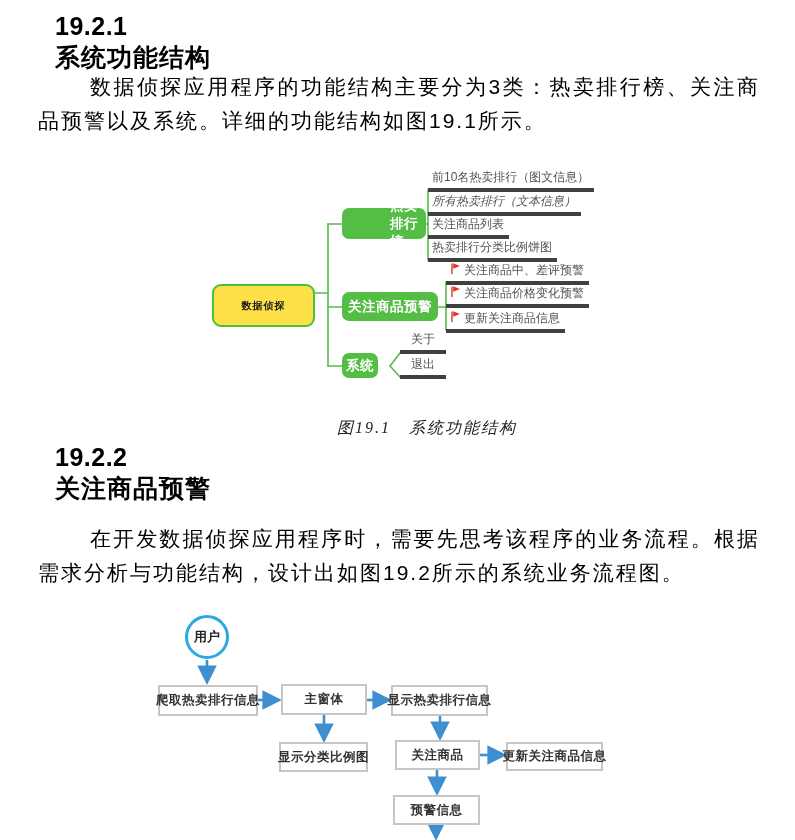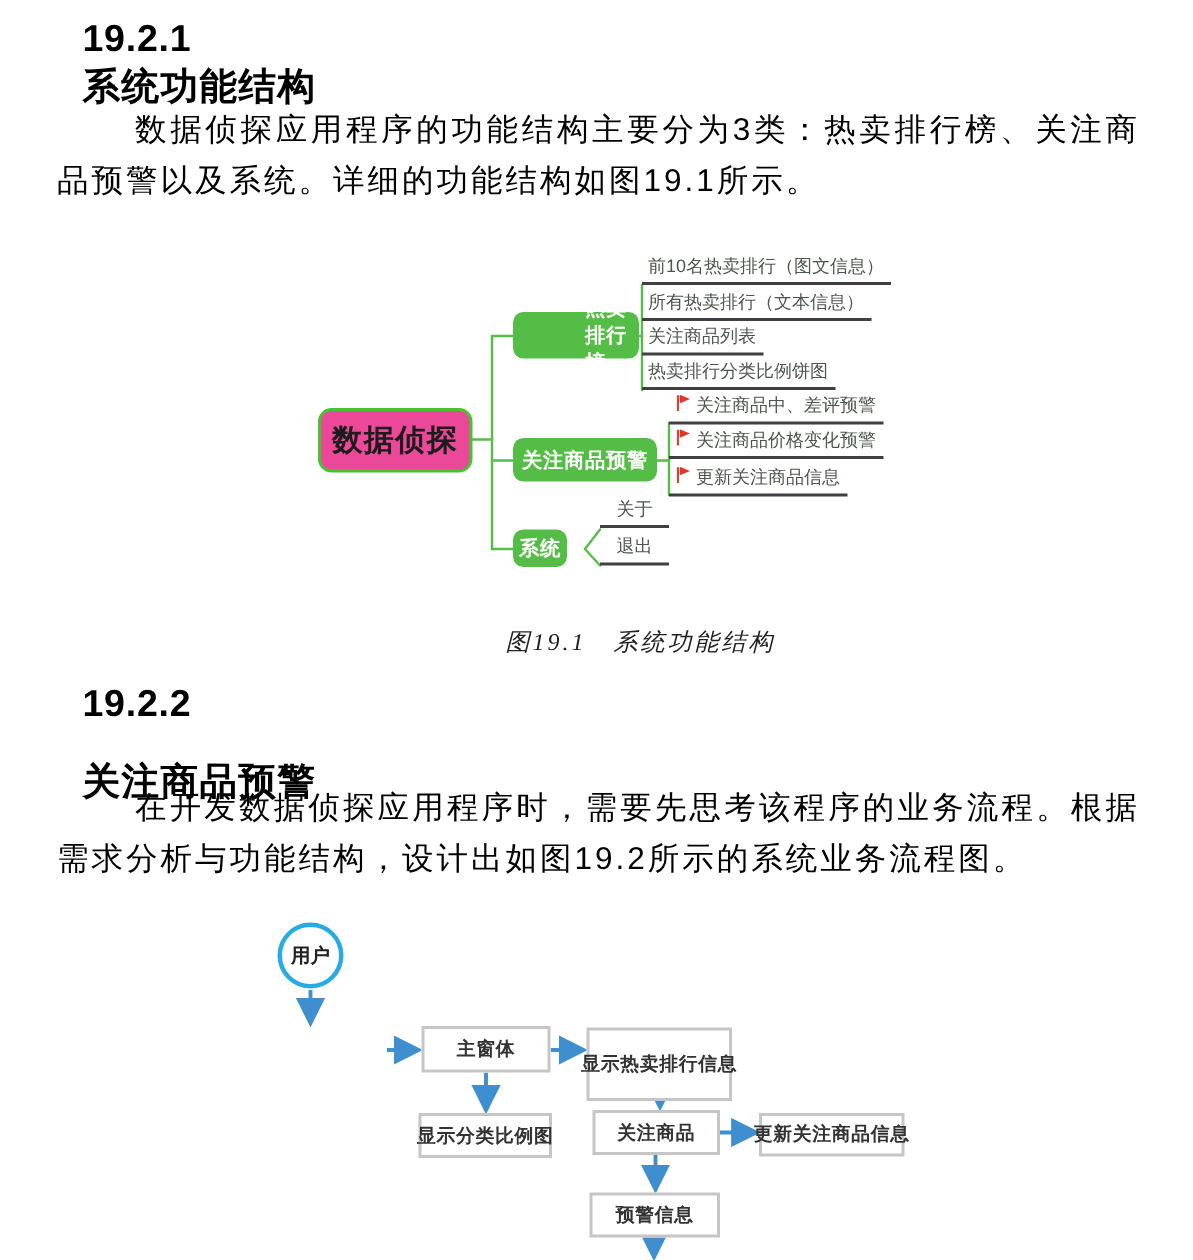--- a/index.html
+++ b/index.html
@@ -17,37 +17,37 @@
   
   .body-para{
     position:absolute;left:38px;width:722px;margin:0;
     font-family:Liberation Sans, sans-serif;font-size:21px;line-height:34px;
     letter-spacing:2px;color:#000;text-indent:52px;text-align:justify;
   }
   
   .mindmap{position:absolute;left:200px;top:168px;width:400px;height:232px;}
   .mm-svg{position:absolute;left:0;top:0;width:400px;height:232px;}
   .mm-root{
-    position:absolute;left:12px;top:104px;width:103px;height:43px;
-    background:#ec4899;border:2px solid #49c132;border-radius:9px;
+    position:absolute;left:12px;top:116px;width:103px;height:43px;
+    background:#fde047;border:2px solid #49c132;border-radius:9px;
     display:flex;align-items:center;justify-content:center;box-sizing:border-box;
-    font-size:20px;font-weight:bold;color:#1c1c1c;letter-spacing:1px;
+    font-size:10px;font-weight:bold;color:#1c1c1c;letter-spacing:1px;
   }
   .mm-branch{
     position:absolute;background:#53bd45;border-radius:7px;box-sizing:border-box;
     display:flex;align-items:center;justify-content:center;
     color:#ffffff;font-size:13.5px;font-weight:bold;letter-spacing:0.5px;
   }
   .mm-b1{left:142px;top:40px;width:84px;height:31px;padding-left:48px;}
   .mm-b2{left:142px;top:124px;width:96px;height:29px;}
   .mm-b3{left:142px;top:185px;width:36px;height:25px;}
   .mm-leaf{
     position:absolute;width:max-content;white-space:nowrap;
     font-size:12px;line-height:15px;padding:0 5px 3px 4px;
-    border-bottom:2px solid #404040;color:#4c564c;
+    border-bottom:4px solid #404040;color:#4c564c;
   }
   .mm-leaf .flag{margin-right:3px;vertical-align:-1px;}
   .mm-leaf.g3{width:46px;text-align:center;padding:0 0 3px 0;left:200px;}
   
   .fig-caption{
     position:absolute;left:59px;top:402px;width:736px;text-align:center;
     font-family:"Liberation Serif",serif;font-style:italic;font-size:16px;
     letter-spacing:2px;color:#222;margin-top:16px;
   }
   
@@ -59,21 +59,21 @@
     display:flex;align-items:center;justify-content:center;
     font-size:13px;font-weight:bold;color:#222;
   }
   .fc-box{
     position:absolute;background:#ffffff;border:2px solid #c6c6c6;box-sizing:border-box;
     display:flex;align-items:center;justify-content:center;
     font-size:12.5px;font-weight:bold;color:#333;letter-spacing:0.5px;white-space:nowrap;
   }
   .fc-1{left:158px;top:79px;width:100px;height:31px;}
   .fc-2{left:281px;top:78px;width:86px;height:31px;}
-  .fc-3{left:391px;top:79px;width:97px;height:49px;}
+  .fc-3{left:391px;top:79px;width:97px;height:31px;}
   .fc-4{left:279px;top:136px;width:89px;height:30px;}
   .fc-5{left:395px;top:134px;width:85px;height:30px;}
   .fc-6{left:506px;top:136px;width:97px;height:29px;}
   .fc-7{left:393px;top:189px;width:87px;height:30px;}
 </style>
 </head>
 <body>
 
 <div class="page">
 
@@ -100,21 +100,21 @@
       </g>
     </svg>
 
     <div class="mm-root">数据侦探</div>
 
     <div class="mm-branch mm-b1">热卖排行榜</div>
     <div class="mm-branch mm-b2">关注商品预警</div>
     <div class="mm-branch mm-b3">系统</div>
 
     <div class="mm-leaf" style="left:228px;top:2px;"><span>前10名热卖排行（图文信息）</span></div>
-    <div class="mm-leaf" style="left:228px;top:26px;"><span>所有热卖排行（文本信息）</span></div>
+    <div class="mm-leaf" style="left:228px;top:26px;font-style:italic;"><span>所有热卖排行（文本信息）</span></div>
     <div class="mm-leaf" style="left:228px;top:49px;"><span>关注商品列表</span></div>
     <div class="mm-leaf" style="left:228px;top:72px;"><span>热卖排行分类比例饼图</span></div>
 
     <div class="mm-leaf" style="left:246px;top:94px;">
       <svg class="flag" width="11" height="13">
           <path d="M2,1.5 V12" stroke="#c84a3a" stroke-width="1.5"></path>
           <path d="M3.2,1.2 L10,4 L3.2,6.8 Z" fill="#e2362b"></path>
         </svg><span>关注商品中、差评预警</span>
     </div>
     <div class="mm-leaf" style="left:246px;top:117px;">
@@ -129,21 +129,21 @@
           <path d="M3.2,1.2 L10,4 L3.2,6.8 Z" fill="#e2362b"></path>
         </svg><span>更新关注商品信息</span>
     </div>
 
     <div class="mm-leaf g3" style="top:164px;"><span>关于</span></div>
     <div class="mm-leaf g3" style="top:189px;"><span>退出</span></div>
   </div>
 
   <div class="fig-caption">图19.1　系统功能结构</div>
 
-  <div class="sec-heading" style="top:455px;gap:20px;">
+  <div class="sec-heading" style="top:443px;">
     <span class="h-num">19.2.2</span>
     <span class="h-title">关注商品预警</span>
   </div>
   <p class="body-para" style="top:522px;">在开发数据侦探应用程序时，需要先思考该程序的业务流程。根据需求分析与功能结构，设计出如图19.2所示的系统业务流程图。</p>
 
   <div class="flowchart">
     <svg class="fc-svg" viewBox="0 0 795 234">
       <defs>
         <marker id="arrow" viewBox="0 0 10 10" markerWidth="7.5" markerHeight="7.5" refX="8" refY="5" orient="auto">
           <path d="M0,0 L10,5 L0,10 Z" fill="#3e8ed0"></path>
@@ -155,20 +155,21 @@
         <line x1="367" y1="94" x2="388" y2="94" marker-end="url(#arrow)"></line>
         <line x1="324" y1="109" x2="324" y2="133" marker-end="url(#arrow)"></line>
         <line x1="440" y1="110" x2="440" y2="131" marker-end="url(#arrow)"></line>
         <line x1="480" y1="149" x2="503" y2="149" marker-end="url(#arrow)"></line>
         <line x1="437" y1="164" x2="437" y2="186" marker-end="url(#arrow)"></line>
         <line x1="436" y1="219" x2="436" y2="231" marker-end="url(#arrow)"></line>
       </g>
     </svg>
 
     <div class="fc-circle">用户</div>
+    <div class="fc-box fc-1">爬取热卖排行信息</div>
     <div class="fc-box fc-2">主窗体</div>
     <div class="fc-box fc-3">显示热卖排行信息</div>
     <div class="fc-box fc-4">显示分类比例图</div>
     <div class="fc-box fc-5">关注商品</div>
     <div class="fc-box fc-6">更新关注商品信息</div>
     <div class="fc-box fc-7">预警信息</div>
   </div>
 
 </div>
 

